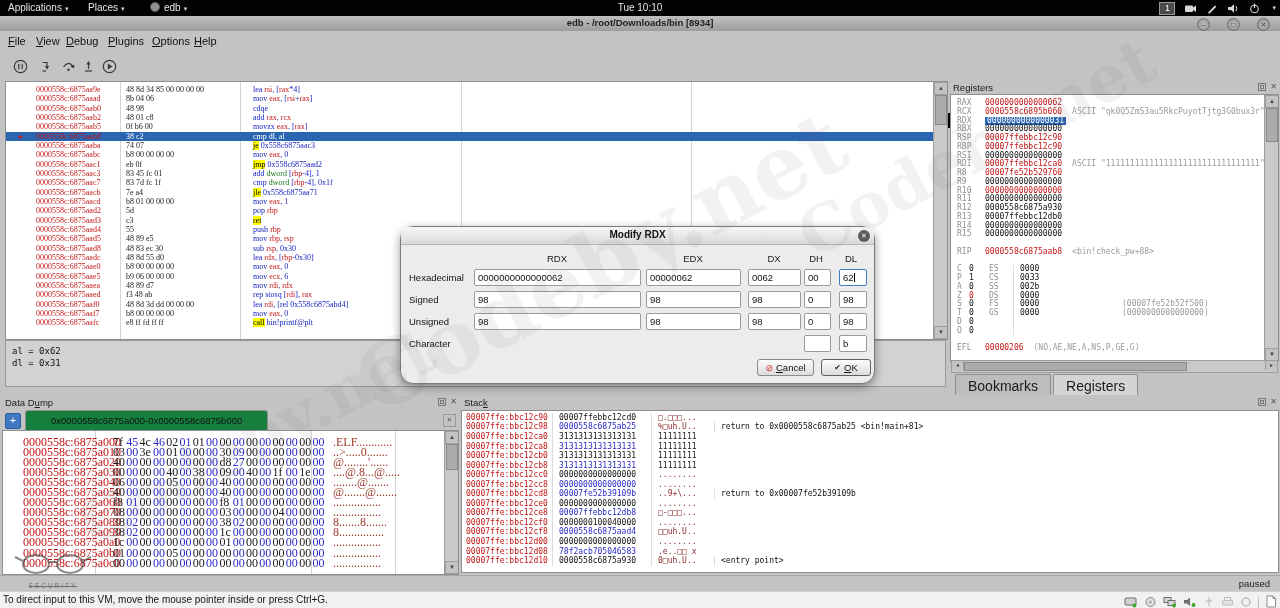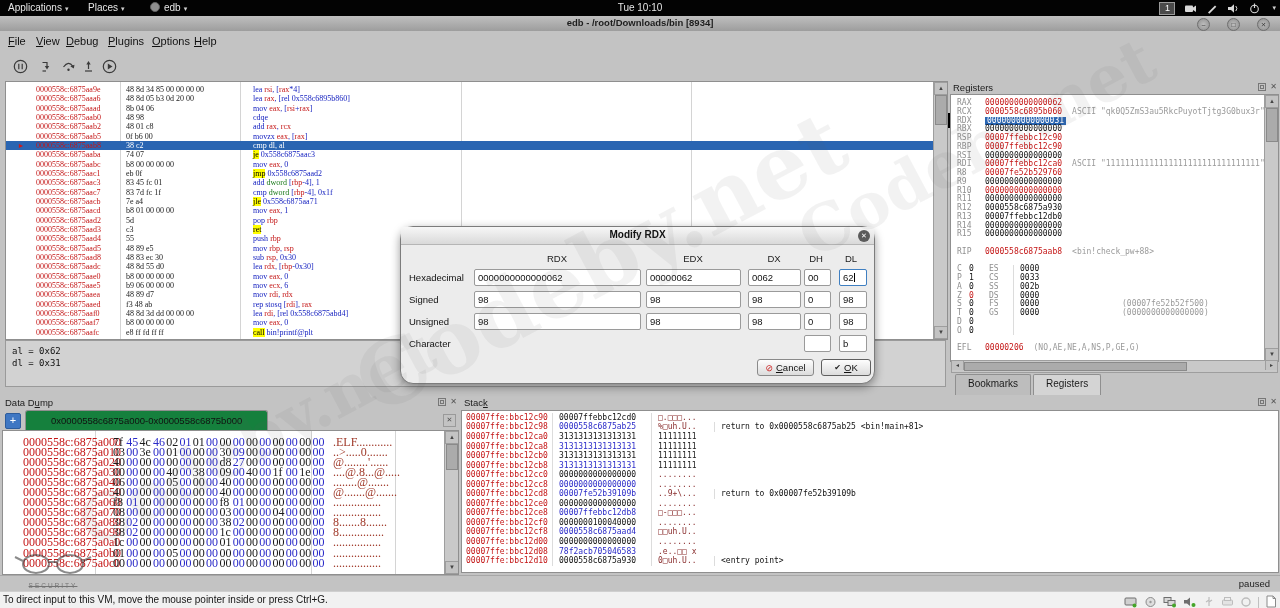--- a/index.html
+++ b/index.html
@@ -89,21 +89,21 @@
   .rval.red{color:#c41616;}
   .rval.rsel{background:#2a65b2;color:#fff;padding:0 2px;}
   .rext{color:#9a9a9a;margin-left:10px;}
   .flbl{width:12px;flex:none;color:#8f8f8f;}
   .fval{width:20px;flex:none;color:#111;}
   .fval.red{color:#c41616;}
   .slbl{width:24px;flex:none;color:#8f8f8f;}
   .sval{width:38px;flex:none;color:#111;}
   .reghs{bottom:22px;left:1px;right:1px;}
   .regtabs{position:absolute;left:5px;bottom:0;height:21px;display:flex;gap:2px;}
-  .rtab{font-size:10px;color:#1b1b1b;background:#bdbdbd;border:1px solid #8f8f8f;border-bottom:none;
+  .rtab{font-size:14px;color:#1b1b1b;background:#bdbdbd;border:1px solid #8f8f8f;border-bottom:none;
         padding:3px 12px 0 12px;border-radius:2px 2px 0 0;}
   .rtab.active{background:#d4d4d4;}
 
   
   .datadump{position:absolute;left:2px;top:396px;width:457px;height:179px;}
   .dumptabs{position:absolute;left:0;top:14px;width:457px;height:20px;}
   .newtab{position:absolute;left:3px;top:3px;width:14px;height:14px;background:#3f77c3;border:1px solid #2d5c9c;
           border-radius:2px;color:#fff;font-size:11px;line-height:13px;text-align:center;}
   .dtab{position:absolute;left:23px;top:0;height:19px;background:#15803d;border:1px solid #8f8f8f;border-bottom:none;
         border-radius:3px 3px 0 0;font-size:9.5px;line-height:19px;padding:0 25px;color:#111;}
@@ -258,21 +258,20 @@
     <div class="banner">bin: No Analysis Found</div>
   </div>
 
   <div class="disasm wbox">
     <div class="vsep" style="left:114px"></div>
     <div class="vsep" style="left:234px"></div>
     <div class="vsep" style="left:455px"></div>
     <div class="vsep" style="left:685px"></div>
     <div class="drows" id="disasm-rows">
         <div class="drow"><span class="gut"></span><span class="addr">0000558c:6875aa9e</span><span class="bytes">48 8d 34 85 00 00 00 00</span><span class="instr"><span class="mn">lea</span> <span class="tr">rsi</span><span class="tb">, [</span><span class="tr">rax</span><span class="tb">*</span><span class="tb">4</span><span class="tb">]</span></span></div>
-        <div class="drow"><span class="gut"></span><span class="addr">0000558c:6875aaa6</span><span class="bytes">48 8d 05 b3 0d 20 00</span><span class="instr"><span class="mn">lea</span> <span class="tr">rax</span><span class="tb">, [</span><span class="tb">rel</span><span class="tb"> </span><span class="tb">0x558c6895b860</span><span class="tb">]</span></span></div>
         <div class="drow"><span class="gut"></span><span class="addr">0000558c:6875aaad</span><span class="bytes">8b 04 06</span><span class="instr"><span class="mn">mov</span> <span class="tr">eax</span><span class="tb">, [</span><span class="tr">rsi</span><span class="tb">+</span><span class="tr">rax</span><span class="tb">]</span></span></div>
         <div class="drow"><span class="gut"></span><span class="addr">0000558c:6875aab0</span><span class="bytes">48 98</span><span class="instr"><span class="mn">cdqe</span></span></div>
         <div class="drow"><span class="gut"></span><span class="addr">0000558c:6875aab2</span><span class="bytes">48 01 c8</span><span class="instr"><span class="mn">add</span> <span class="tr">rax</span><span class="tb">, </span><span class="tr">rcx</span></span></div>
         <div class="drow"><span class="gut"></span><span class="addr">0000558c:6875aab5</span><span class="bytes">0f b6 00</span><span class="instr"><span class="mn">movzx</span> <span class="tr">eax</span><span class="tb">, [</span><span class="tr">rax</span><span class="tb">]</span></span></div>
         <div class="drow sel"><span class="gut"><span class="cur">►</span></span><span class="addr">0000558c:6875aab8</span><span class="bytes">38 c2</span><span class="instr"><span class="mn">cmp</span> <span class="tw">dl</span><span class="tw">, </span><span class="tw">al</span></span></div>
         <div class="drow"><span class="gut"></span><span class="addr">0000558c:6875aaba</span><span class="bytes">74 07</span><span class="instr"><span class="mn flow">je</span> <span class="tb">0x558c6875aac3</span></span></div>
         <div class="drow"><span class="gut"></span><span class="addr">0000558c:6875aabc</span><span class="bytes">b8 00 00 00 00</span><span class="instr"><span class="mn">mov</span> <span class="tr">eax</span><span class="tb">, </span><span class="tb">0</span></span></div>
         <div class="drow"><span class="gut"></span><span class="addr">0000558c:6875aac1</span><span class="bytes">eb 0f</span><span class="instr"><span class="mn flow">jmp</span> <span class="tb">0x558c6875aad2</span></span></div>
         <div class="drow"><span class="gut"></span><span class="addr">0000558c:6875aac3</span><span class="bytes">83 45 fc 01</span><span class="instr"><span class="mn">add</span> <span class="tg">dword</span><span class="tb"> [</span><span class="tr">rbp</span><span class="tb">-</span><span class="tb">4</span><span class="tb">], </span><span class="tb">1</span></span></div>
         <div class="drow"><span class="gut"></span><span class="addr">0000558c:6875aac7</span><span class="bytes">83 7d fc 1f</span><span class="instr"><span class="mn">cmp</span> <span class="tg">dword</span><span class="tb"> [</span><span class="tr">rbp</span><span class="tb">-</span><span class="tb">4</span><span class="tb">], </span><span class="tb">0x1f</span></span></div>

